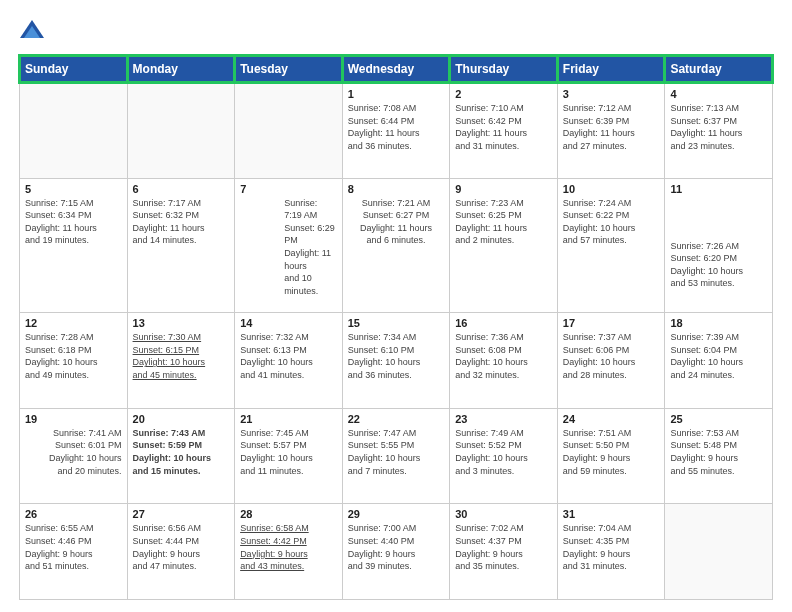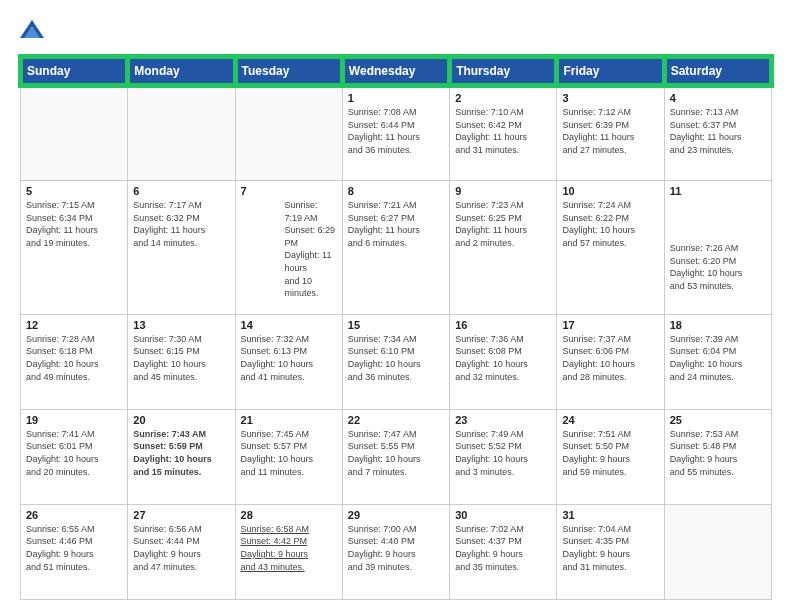--- a/index.html
+++ b/index.html
@@ -67,21 +67,21 @@
       width: 100%;
       table-layout: fixed;
     }
     .calendar th {
       background-color: #2255a4;
       color: #fff;
       font-size: 12px;
       font-weight: bold;
       padding: 5px 4px;
       text-align: left;
-      border: 5px solid #22c55e;
+      border: 3px solid #22c55e;
     }
     .calendar td {
       vertical-align: top;
       border: 1px solid #ccc;
       padding: 4px 5px;
       font-size: 9.5px;
       color: #333;
       height: 88px;
     }
     .day-number {
@@ -183,21 +183,21 @@
           </td>
           <td>
             <div class="day-number">7</div>
             <div class="day-info" style="white-space: pre-line; margin-left: 44px;">Sunrise: 7:19 AM
 Sunset: 6:29 PM
 Daylight: 11 hours
 and 10 minutes.</div>
           </td>
           <td>
             <div class="day-number">8</div>
-            <div class="day-info" style="white-space: pre-line;">Sunrise: 7:21 AM
+            <div class="day-info" style="white-space: pre-line; text-align: center;">Sunrise: 7:21 AM
 Sunset: 6:27 PM
 Daylight: 11 hours
 and 6 minutes.</div>
           </td>
           <td>
             <div class="day-number">9</div>
             <div class="day-info" style="white-space: pre-line;">Sunrise: 7:23 AM
 Sunset: 6:25 PM
 Daylight: 11 hours
 and 2 minutes.</div>
@@ -220,21 +220,21 @@
         <tr>
           <td>
             <div class="day-number">12</div>
             <div class="day-info" style="white-space: pre-line;">Sunrise: 7:28 AM
 Sunset: 6:18 PM
 Daylight: 10 hours
 and 49 minutes.</div>
           </td>
           <td>
             <div class="day-number">13</div>
-            <div class="day-info" style="white-space: pre-line;">Sunrise: 7:30 AM
+            <div class="day-info" style="white-space: pre-line; text-decoration: underline;">Sunrise: 7:30 AM
 Sunset: 6:15 PM
 Daylight: 10 hours
 and 45 minutes.</div>
           </td>
           <td>
             <div class="day-number">14</div>
             <div class="day-info" style="white-space: pre-line;">Sunrise: 7:32 AM
 Sunset: 6:13 PM
 Daylight: 10 hours
 and 41 minutes.</div>
@@ -264,21 +264,21 @@
             <div class="day-number">18</div>
             <div class="day-info" style="white-space: pre-line;">Sunrise: 7:39 AM
 Sunset: 6:04 PM
 Daylight: 10 hours
 and 24 minutes.</div>
           </td>
         </tr>
         <tr>
           <td>
             <div class="day-number">19</div>
-            <div class="day-info" style="white-space: pre-line;">Sunrise: 7:41 AM
+            <div class="day-info" style="white-space: pre-line; text-align: right;">Sunrise: 7:41 AM
 Sunset: 6:01 PM
 Daylight: 10 hours
 and 20 minutes.</div>
           </td>
           <td>
             <div class="day-number">20</div>
             <div class="day-info" style="white-space: pre-line; font-weight: bold;">Sunrise: 7:43 AM
 Sunset: 5:59 PM
 Daylight: 10 hours
 and 15 minutes.</div>

